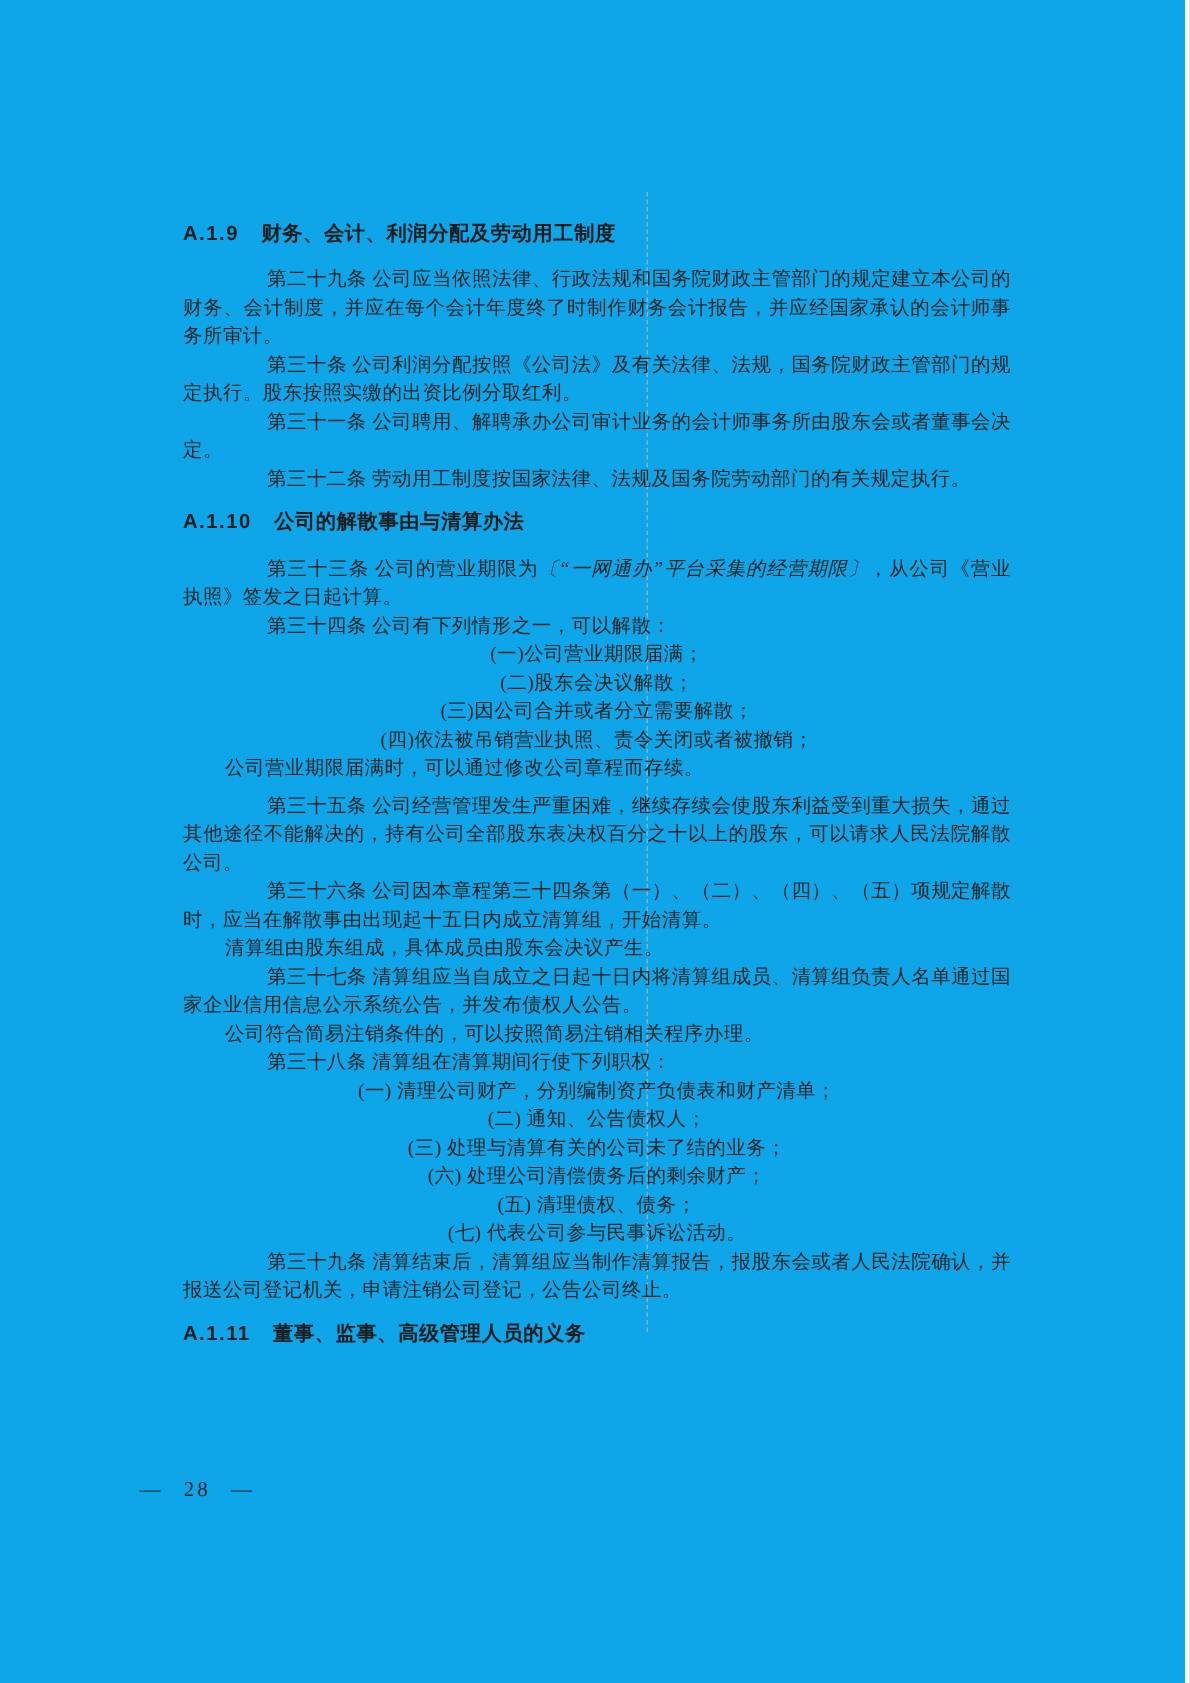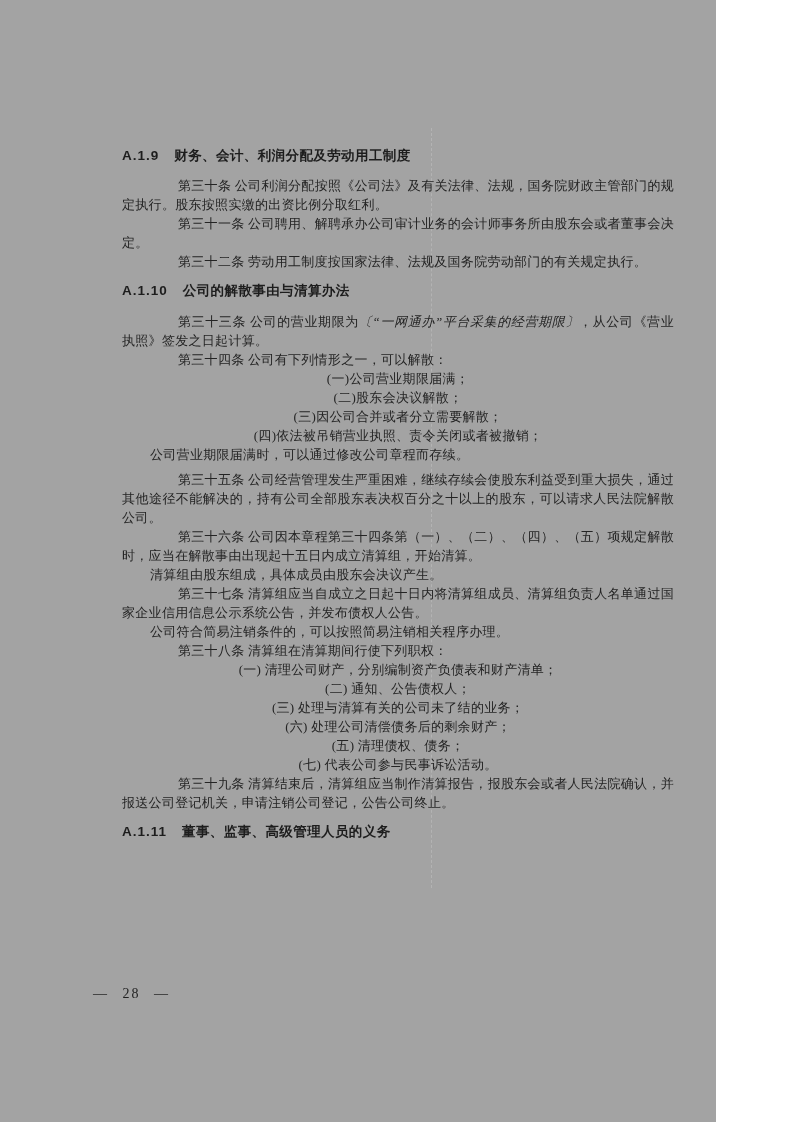--- a/index.html
+++ b/index.html
@@ -5,22 +5,22 @@
   * { margin: 0; padding: 0; box-sizing: border-box; }
   html, body {
     width: 793px; height: 1122px;
     background: #ffffff;
     font-family: "Liberation Serif", "DejaVu Serif", serif;
     color: #242424;
     overflow: hidden;
   }
   .page {
     position: relative;
-    width: 716px; height: 1122px;
-    background: #a3a3a3;
+    width: 790px; height: 1122px;
+    background: #0ea5e9;
   }
   .content {
     position: absolute;
     left: 122px; top: 146px;
     width: 552px;
     font-size: 13px;
     line-height: 19px;
     text-align: justify;
     letter-spacing: 0.3px;
   }
@@ -64,20 +64,21 @@
 <div class="page">
 
   <div class="fold-line"></div>
 
   <div class="content">
 
     <div class="sec-heading">
       <span class="sec-num">A.1.9</span><span>财务、会计、利润分配及劳动用工制度</span>
     </div>
 
+    <p class="para">第二十九条 公司应当依照法律、行政法规和国务院财政主管部门的规定建立本公司的财务、会计制度，并应在每个会计年度终了时制作财务会计报告，并应经国家承认的会计师事务所审计。</p>
     <p class="para">第三十条 公司利润分配按照《公司法》及有关法律、法规，国务院财政主管部门的规定执行。股东按照实缴的出资比例分取红利。</p>
     <p class="para">第三十一条 公司聘用、解聘承办公司审计业务的会计师事务所由股东会或者董事会决定。</p>
     <p class="para">第三十二条 劳动用工制度按国家法律、法规及国务院劳动部门的有关规定执行。</p>
 
     <div class="sec-heading mid">
       <span class="sec-num">A.1.10</span><span>公司的解散事由与清算办法</span>
     </div>
 
     <p class="para"><span>第三十三条 公司的营业期限为</span><span class="kai">〔“一网通办”平台采集的经营期限〕</span><span>，从公司《营业执照》签发之日起计算。</span></p>
 

